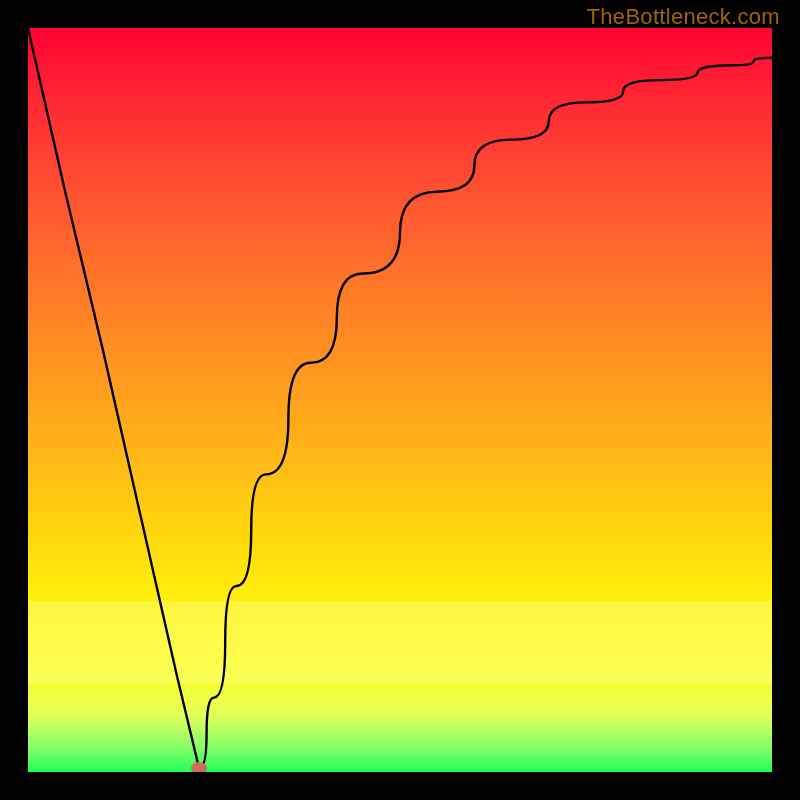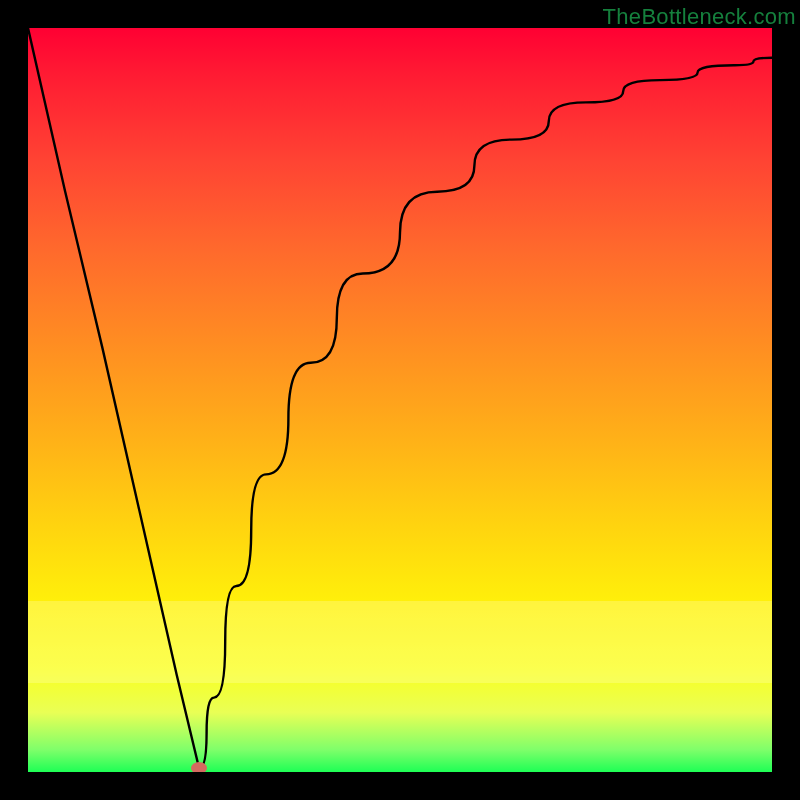--- a/index.html
+++ b/index.html
@@ -46,22 +46,22 @@
     position: absolute;
     left: 0;
     right: 0;
     top: 77%;
     height: 11%;
     background: rgba(255, 255, 200, 0.28);
   }
   .watermark {
     position: absolute;
     top: 4px;
-    right: 4px;
-    color: #15803d;
+    right: 20px;
+    color: #a16207;
     font-size: 22px;
     font-weight: 500;
     letter-spacing: 0.3px;
     font-family: Arial, sans-serif;
   }
   svg.curve {
     position: absolute;
     left: 0;
     top: 0;
     width: 100%;

